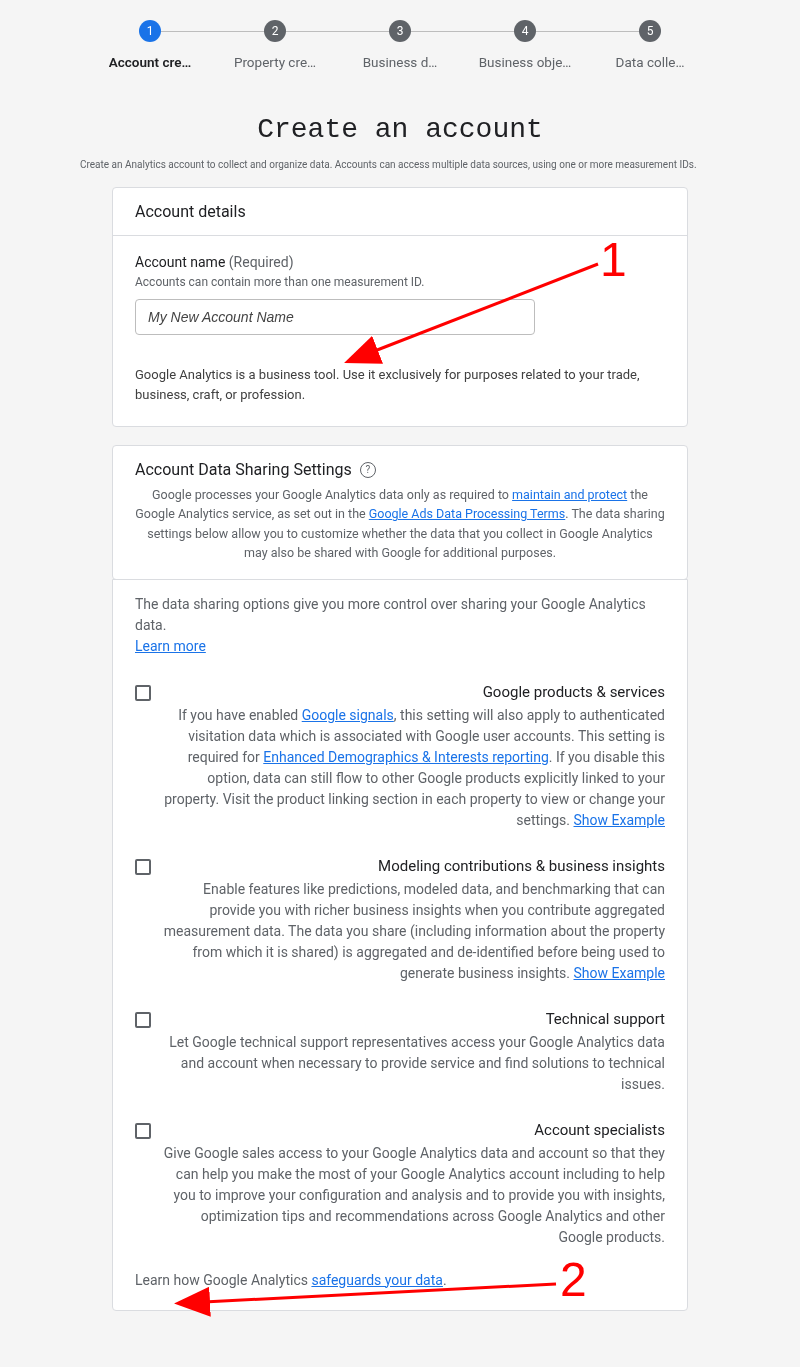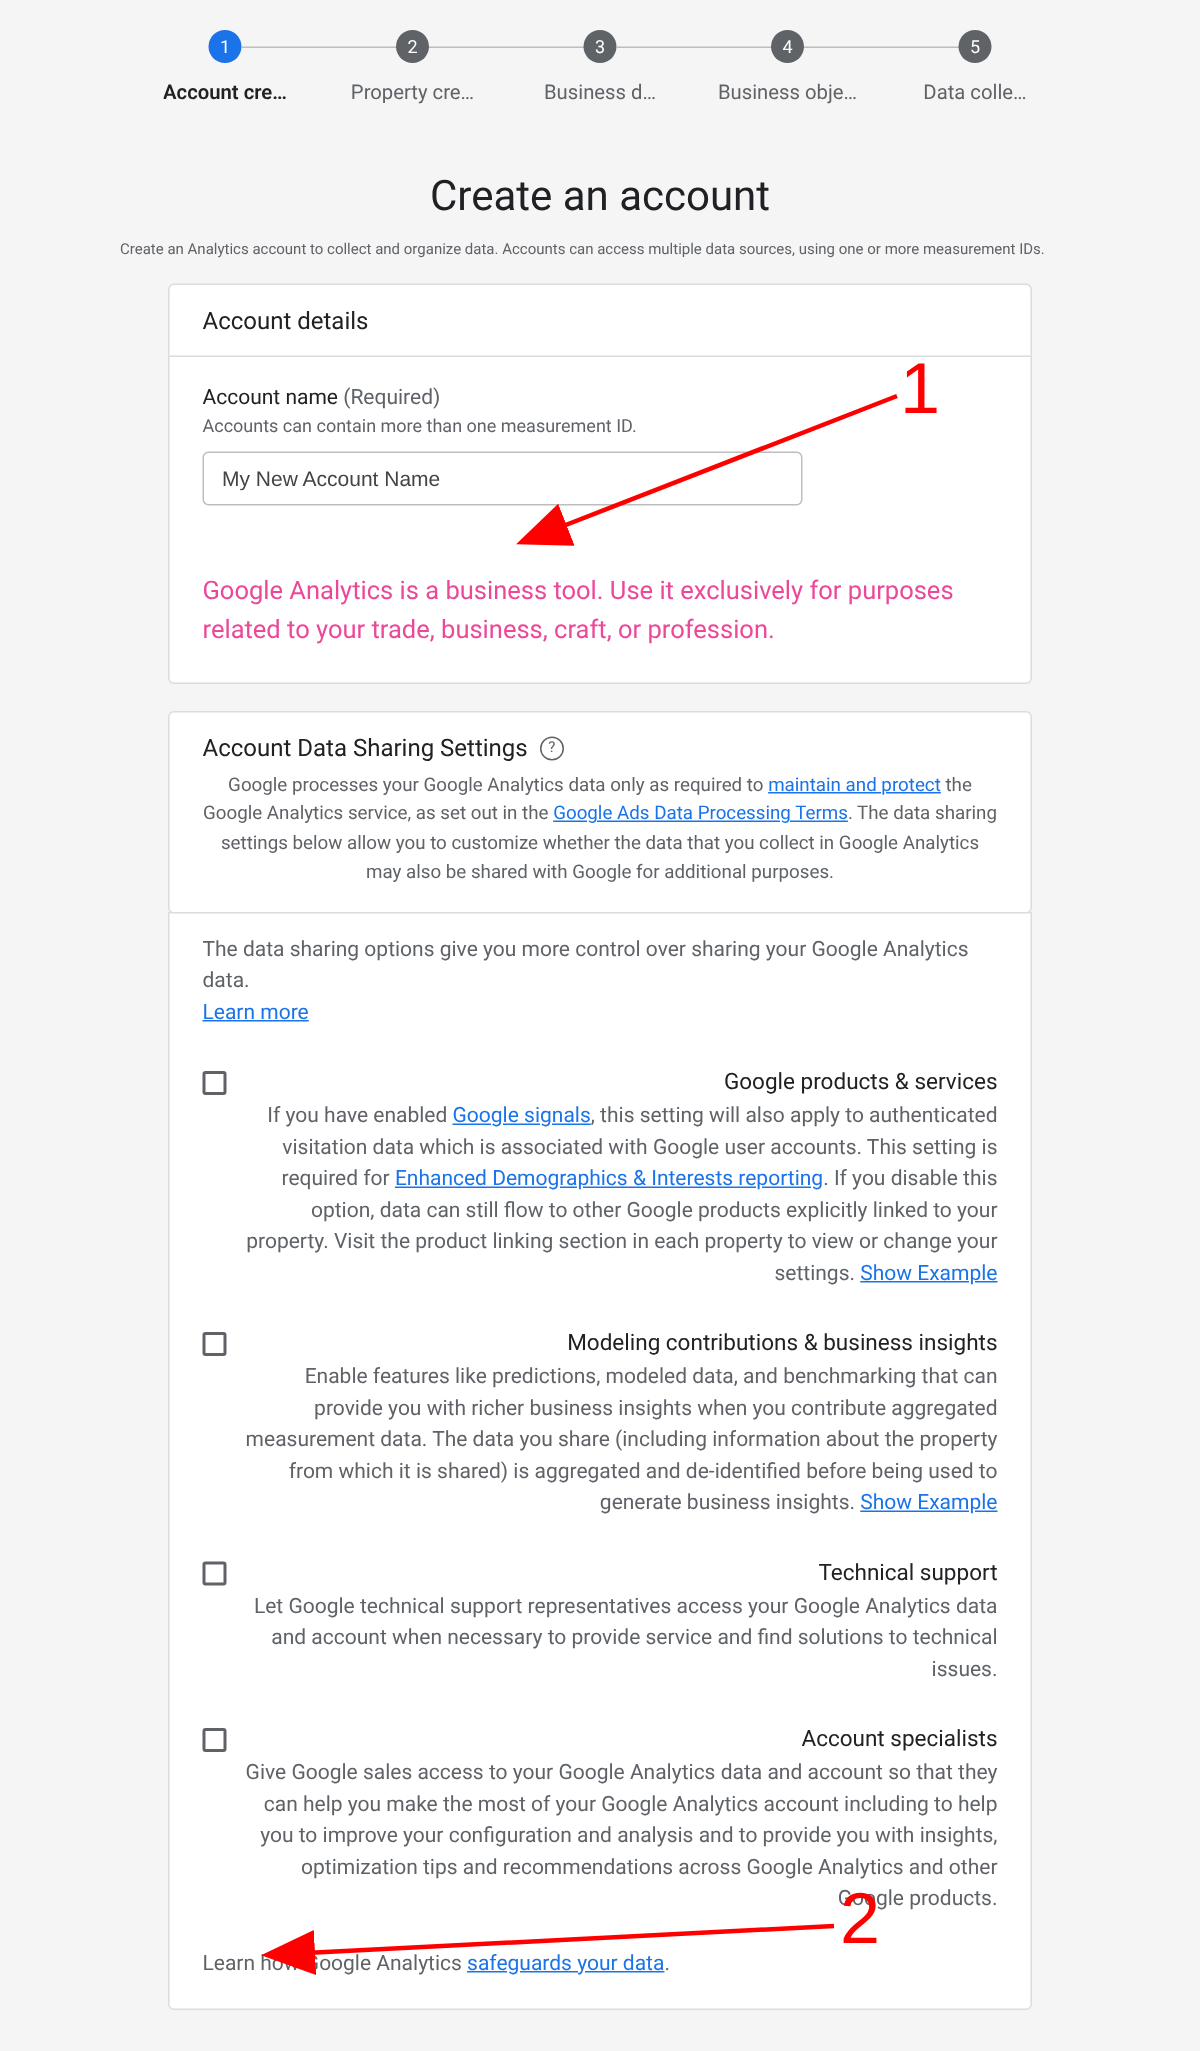--- a/index.html
+++ b/index.html
@@ -54,20 +54,21 @@
       max-width: 100%;
     }
     .step-label.active { color: #202124; font-weight: 600; }
     
     .heading {
       text-align: center;
       font-size: 28px;
       color: #202124;
       margin: 44px 0 12px;
       font-weight: 400;
+      font-family: Liberation Mono, monospace;
     }
     .subheading {
       text-align: left;
       font-size: 10px;
       color: #5f6368;
       padding: 0 80px;
       line-height: 1.6;
       margin-bottom: 14px;
     }
     
@@ -92,26 +93,27 @@
     .field-req { color: #5f6368; }
     .field-hint { font-size: 12px; color: #5f6368; margin-top: 4px; margin-bottom: 10px; }
     .text-input {
       width: 400px;
       height: 36px;
       border: 1px solid #bdbdbd;
       border-radius: 4px;
       padding: 0 12px;
       font-size: 14px;
       color: #444;
+      font-style: italic;
     }
     .note {
-      font-size: 17px;
-      color: #ec4899;
+      font-size: 13px;
+      color: #404040;
       line-height: 1.5;
-      margin-top: 45px;
+      margin-top: 30px;
     }
     .help-icon {
       width: 16px; height: 16px;
       border: 1.5px solid #5f6368;
       border-radius: 50%;
       display: inline-flex;
       align-items: center;
       justify-content: center;
       font-size: 10px;
       color: #5f6368;

